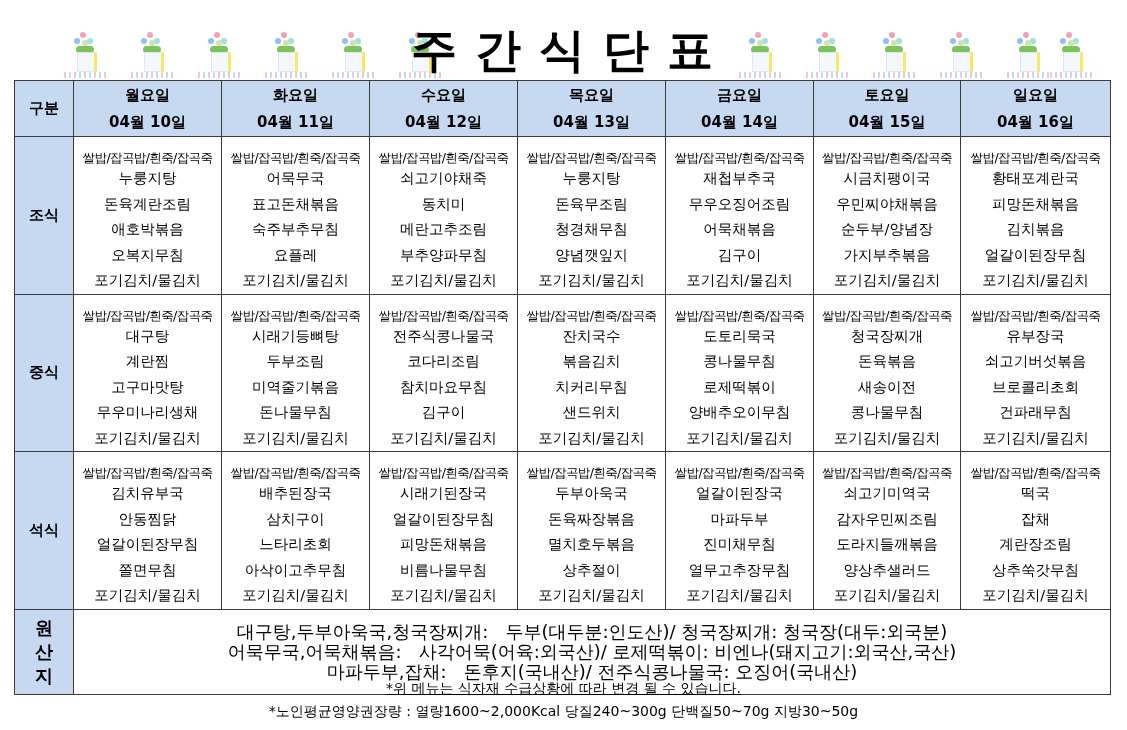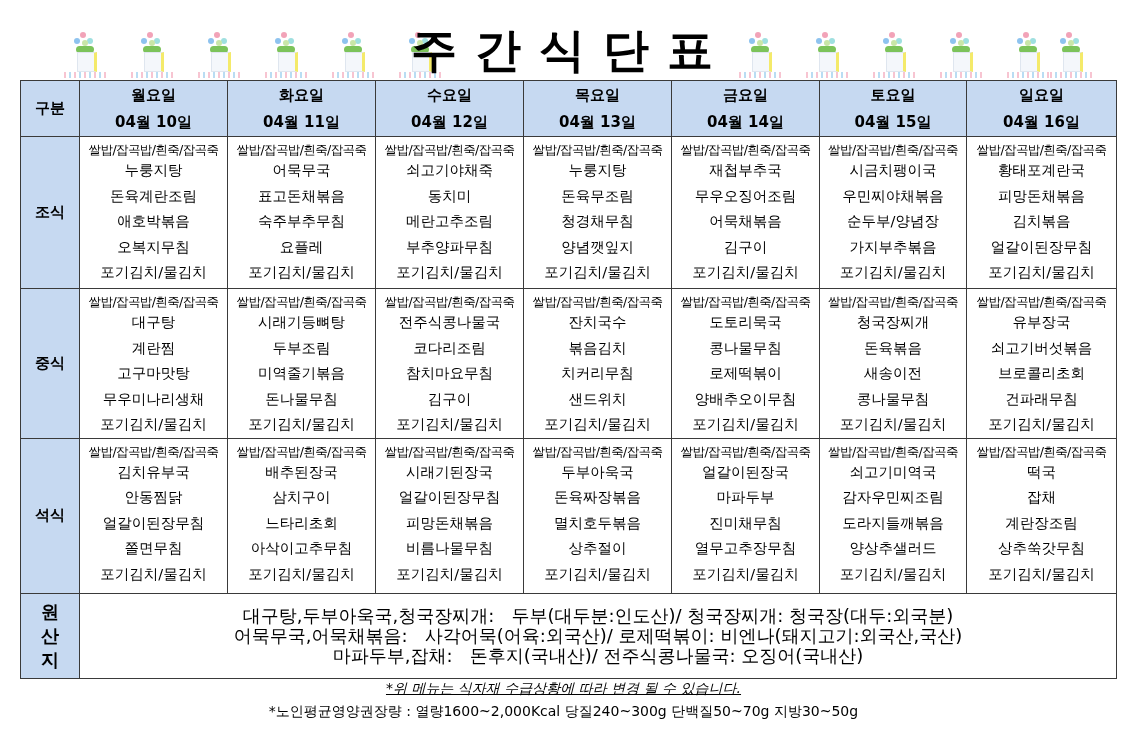--- a/index.html
+++ b/index.html
@@ -15,37 +15,37 @@
                background: #f4f7fb; border: 1px solid #dfe6ef;
                border-right: 3px solid #f4ea6a; }
   .pot .dots { position: absolute; left: 4px; top: 46px; width: 42px; height: 6px;
                background: repeating-linear-gradient(90deg,#f5b6c6 0 2px,transparent 2px 5px,#a8d4f0 5px 7px,transparent 7px 10px);
                opacity: .8; }
 
   .title { position: absolute; left: 400px; top: 22px; width: 330px; height: 56px;
            font-size: 46px; font-weight: bold; letter-spacing: 18px; text-align: center;
            line-height: 56px; font-family: "DejaVu Sans", sans-serif; margin-left: 6px; }
 
-  table.menu { position: absolute; left: 20px; top: 80px; border-collapse: collapse;
+  table.menu { position: absolute; left: 14px; top: 80px; border-collapse: collapse;
                table-layout: fixed; width: 1096px; }
   table.menu td, table.menu th { border: 1.5px solid #3a3a3a; padding: 0; text-align: center;
                vertical-align: middle; }
   .hdr { background: #c6d9f1; height: 56px; }
   .hdr .day { font-size: 15px; font-weight: bold; line-height: 26px; font-family: Liberation Serif, serif; }
   .hdr .date { font-size: 15px; font-weight: bold; line-height: 28px; }
   .label { background: #c6d9f1; font-size: 15px; font-weight: bold; }
   .meal-cell { vertical-align: top !important; }
   .staple { font-size: 12.5px; line-height: 17px; white-space: nowrap; letter-spacing: -0.6px;
-            padding-top: 4px; }
+            padding-top: 12px; }
   .dish { font-size: 14.5px; line-height: 25.5px; white-space: nowrap; }
   .origin-label { background: #c6d9f1; font-size: 18px; font-weight: bold; line-height: 24px; }
   .origin-cell { font-size: 18px; line-height: 20px; }
 
   .note1 { position: absolute; left: 0; width: 1127px; top: 680px; text-align: center;
-           font-size: 14px; text-decoration: underline; font-style: italic; }
+           font-size: 14px; text-decoration: underline; }
   .note2 { position: absolute; left: 0; width: 1127px; top: 703px; text-align: center;
            font-size: 14px; }
 </style>
 </head>
 <body>
 
 <div class="banner" id="banner">
     <div class="pot" style="left: 45px;">
       <div class="flower" style="left: 20px; top: 6px; background: rgb(242, 163, 184);"></div>
       <div class="flower" style="left: 14px; top: 12px; background: rgb(142, 195, 239);"></div>

